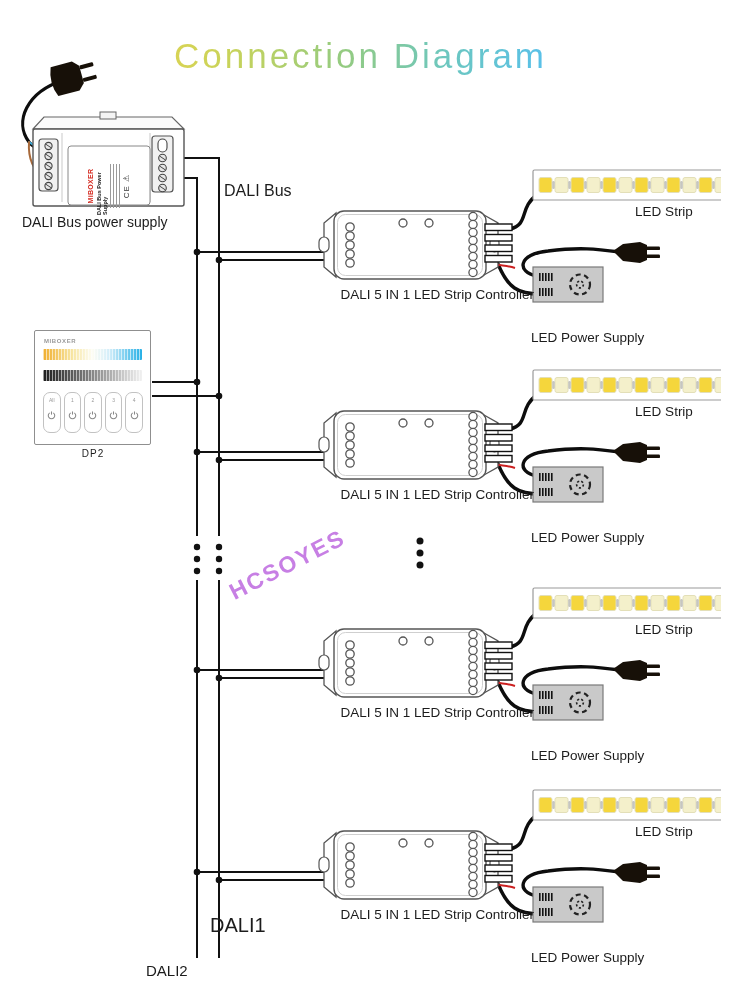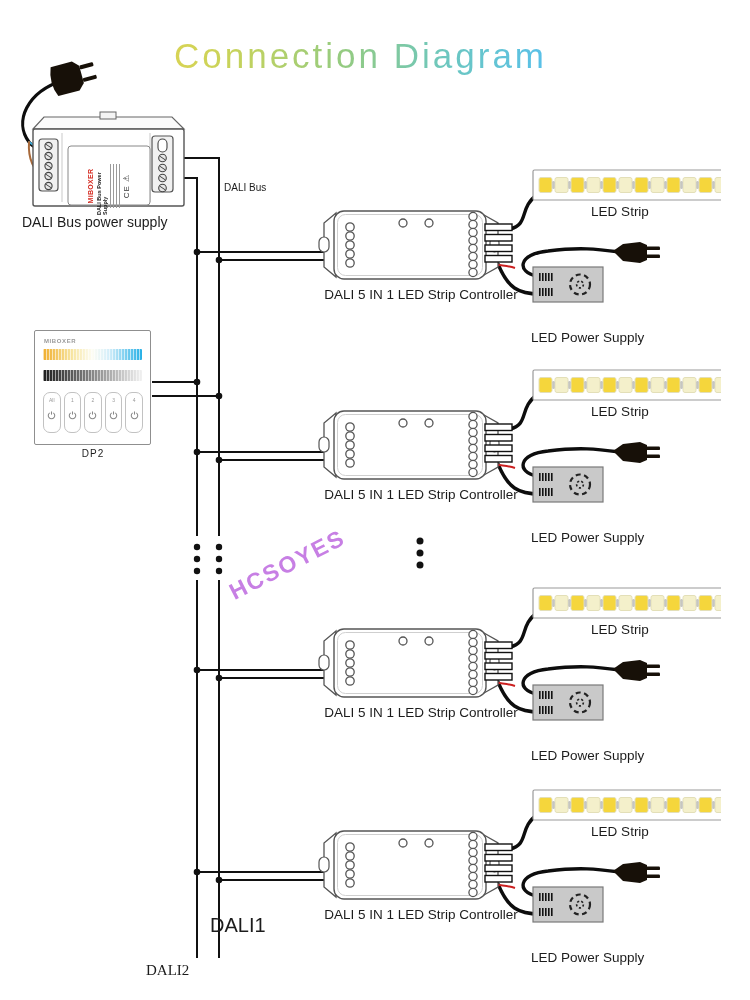--- a/index.html
+++ b/index.html
@@ -4,27 +4,27 @@
 <style>
   html,body{margin:0;padding:0;background:#fff;}
   .stage{position:relative;width:721px;height:1000px;background:#ffffff;overflow:hidden;
          font-family:"Liberation Sans",sans-serif;color:#1c1c1c;}
   .gfx{position:absolute;left:0;top:0;z-index:1;}
   .lbl{position:absolute;z-index:3;white-space:nowrap;}
   .title{left:0;right:0;top:36px;text-align:center;font-size:35px;letter-spacing:3px;
          background:linear-gradient(90deg,#f4d44a 10%,#c8d35a 32%,#93cb82 48%,#6cc7c0 62%,#58c0ea 76%,#52bdf0 100%);
          -webkit-background-clip:text;background-clip:text;color:transparent;}
   .ps-label{left:22px;top:214px;font-size:14px;}
-  .dali-bus-label{left:224px;top:182px;font-size:10px;}
+  .dali-bus-label{left:224px;top:182px;font-size:16px;}
   .dp2-label{left:58px;top:448px;width:70px;text-align:center;font-size:10px;letter-spacing:1px;}
   .row-lbl{font-size:13.5px;}
-  .ctrl-lbl{left:316px;width:210px;text-align:center;}
-  .strip-lbl{left:540px;width:160px;text-align:center;}
+  .ctrl-lbl{left:324px;width:210px;text-align:right;}
+  .strip-lbl{left:584px;width:160px;text-align:center;}
   .psu-lbl{left:531px;width:140px;margin-top:24px;}
-  .dali2{left:146px;top:962px;font-size:15px;font-family:Liberation Serif, serif;}
+  .dali2{left:146px;top:962px;font-size:15px;}
   .dali1{left:210px;top:914px;font-size:20px;}
   .watermark{left:231px;top:580px;font-size:23px;font-weight:bold;letter-spacing:2px;
              color:#c77fe4;transform:rotate(-27deg);transform-origin:left center;z-index:4;}
 
   
   .ps-card{position:absolute;left:67px;top:146px;width:83px;height:60px;z-index:2;
            display:grid;place-items:center;}
   .ps-card-in{width:58px;height:80px;transform:rotate(-90deg);display:flex;flex-direction:column;
               align-items:center;justify-content:center;gap:2px;}
   .ps-brand{font-size:7px;font-weight:bold;color:#d42a20;letter-spacing:.3px;}

